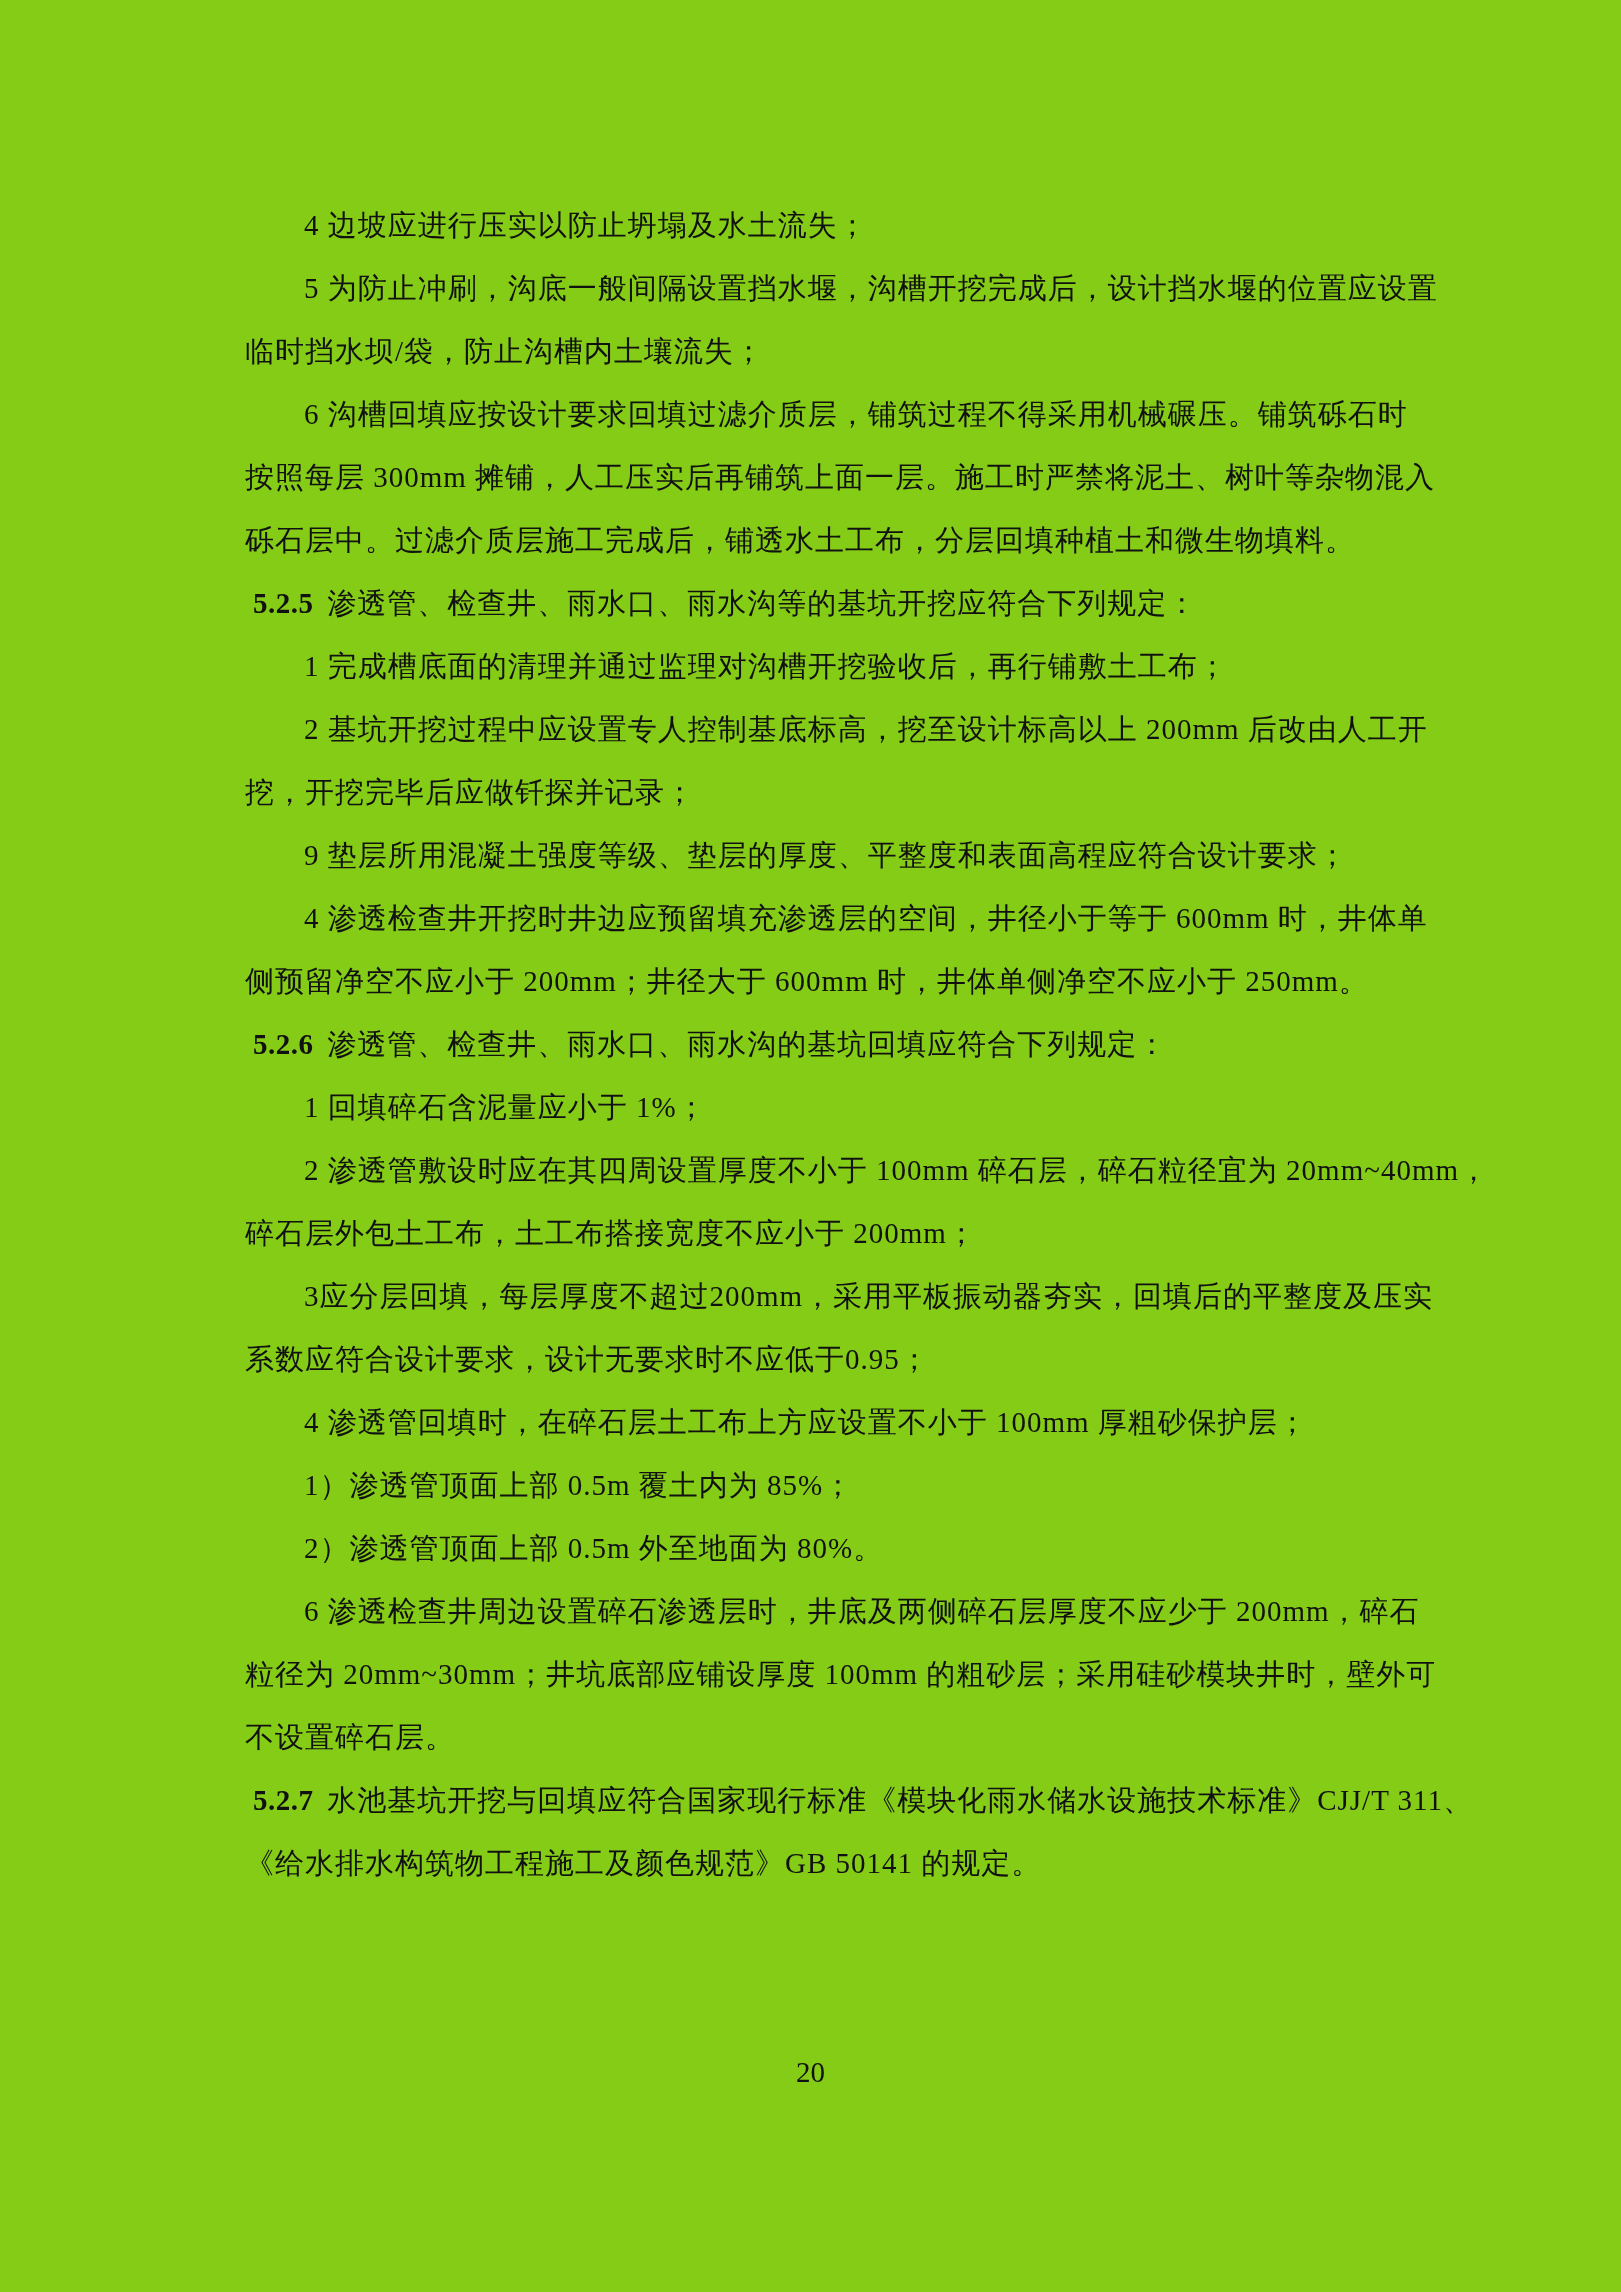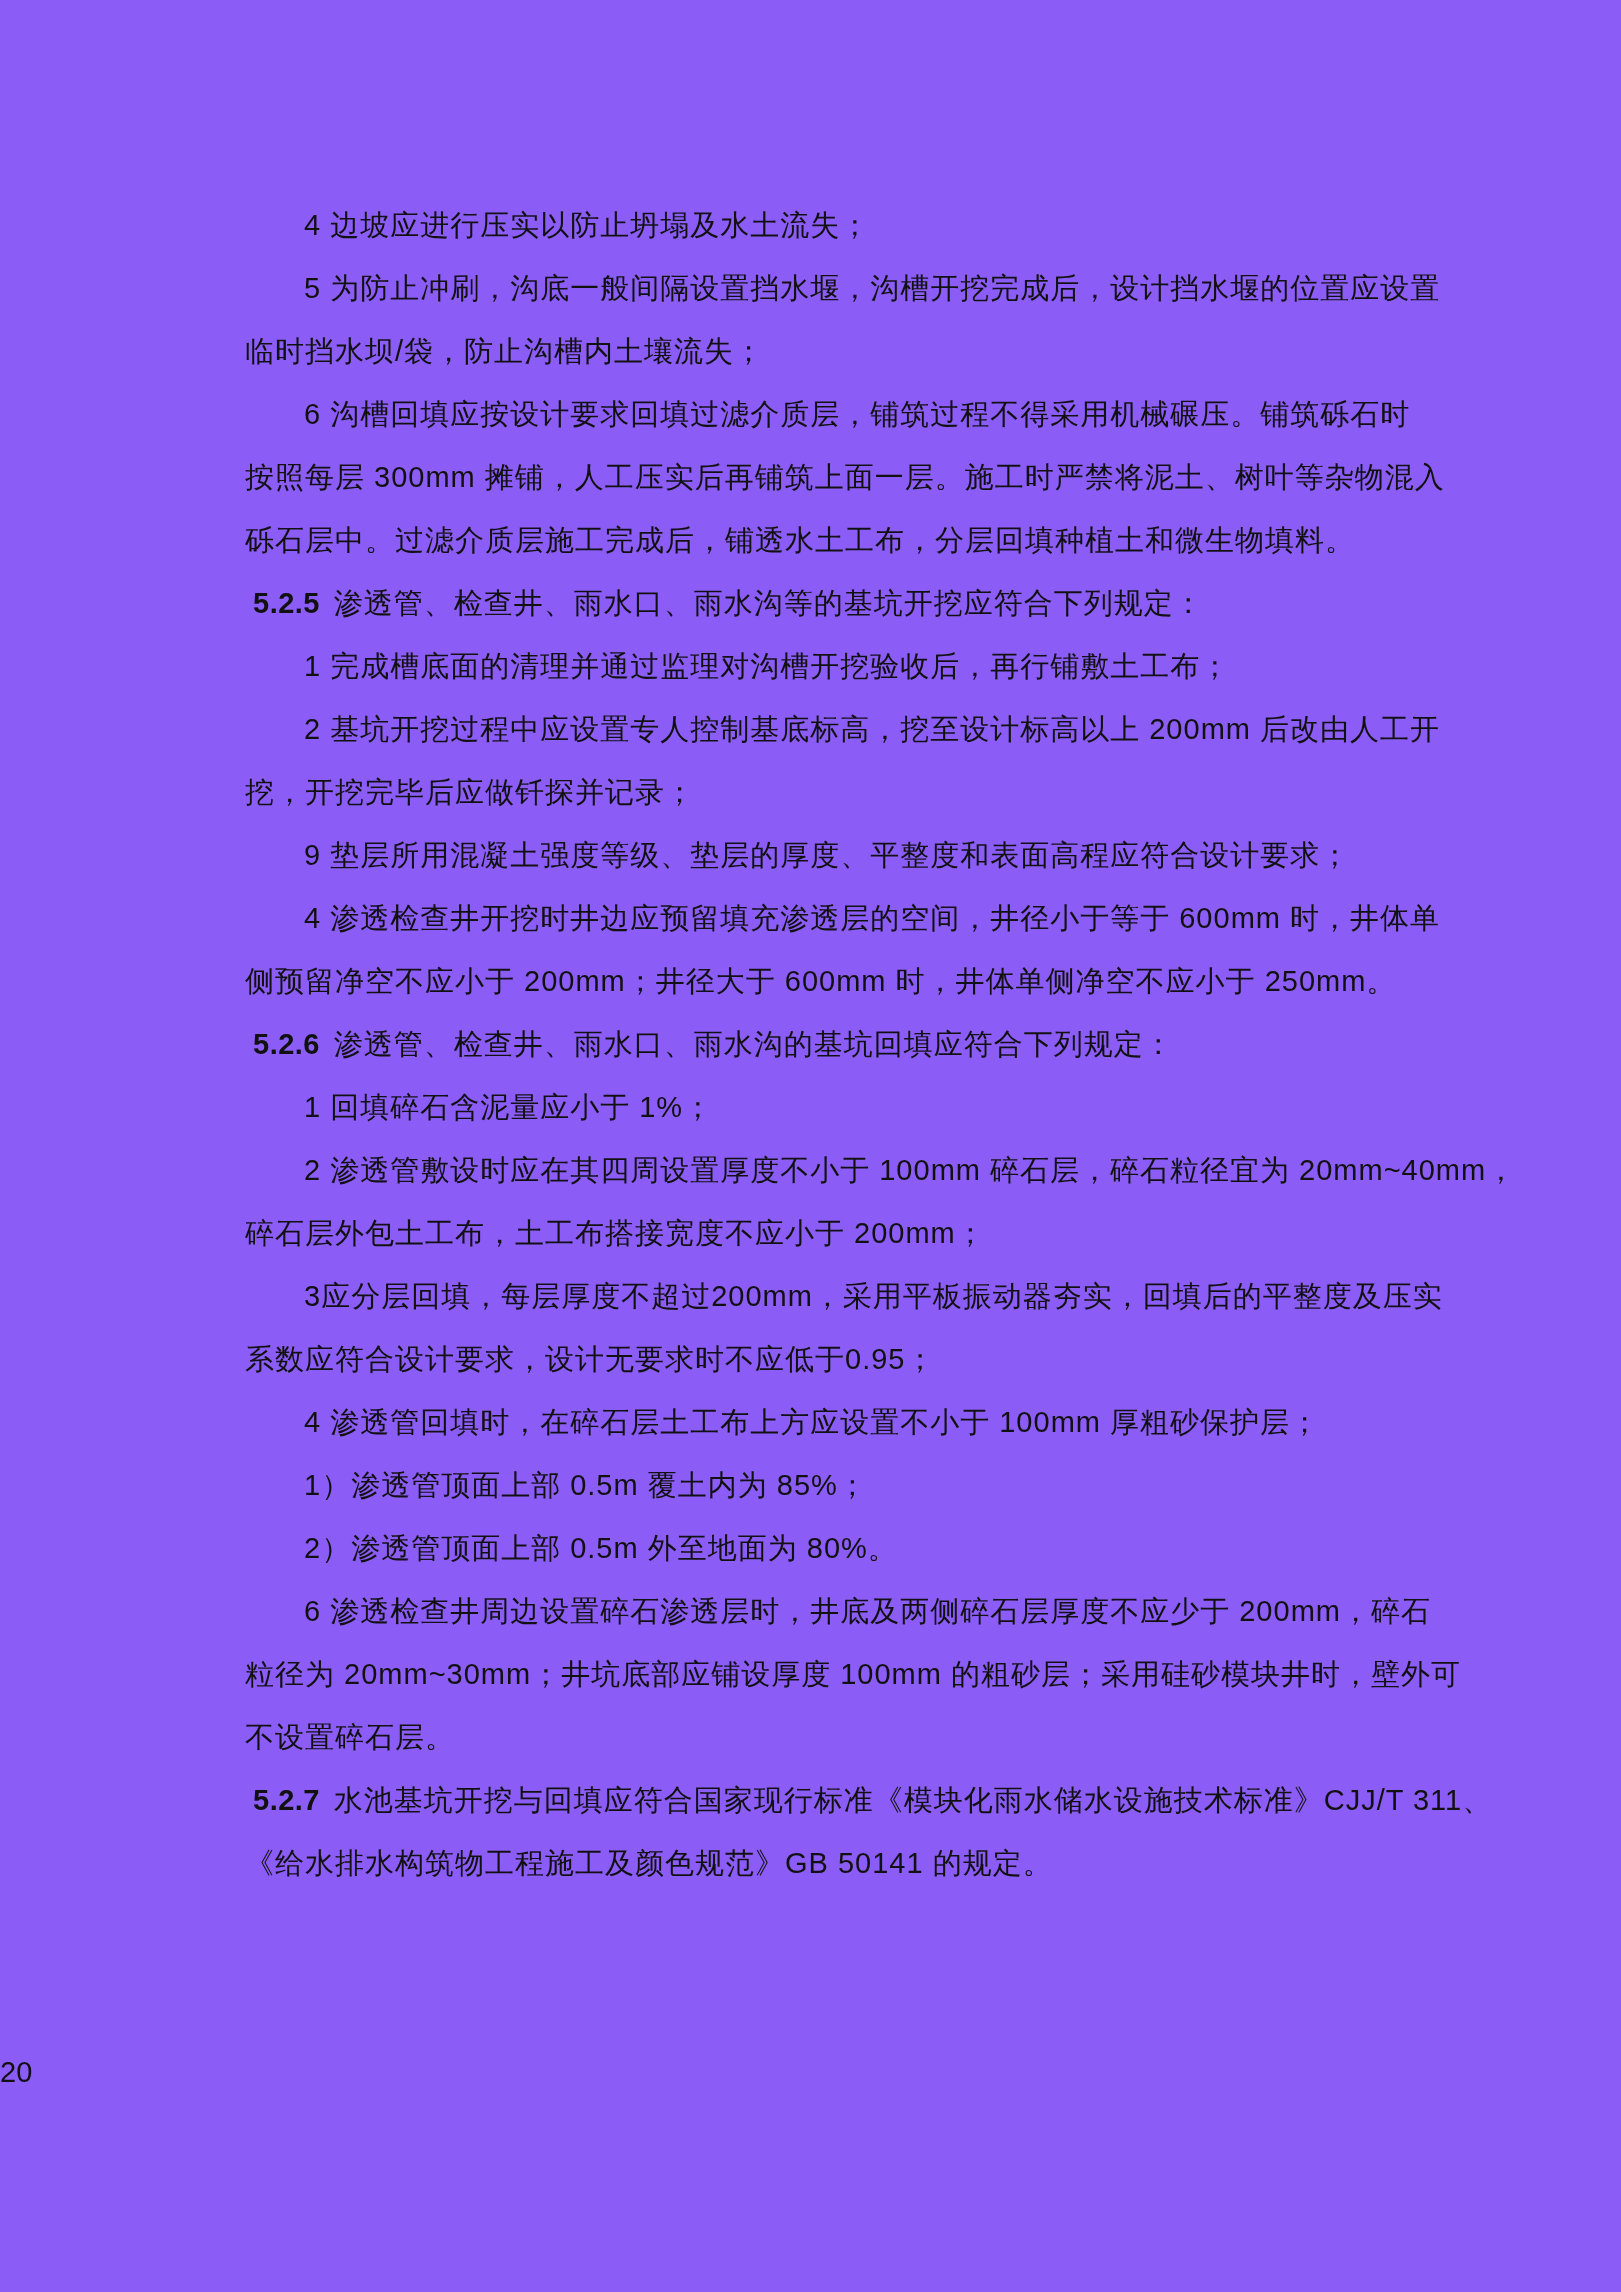--- a/index.html
+++ b/index.html
@@ -5,23 +5,23 @@
 <style>
   html, body {
     margin: 0;
     padding: 0;
     background: #ffffff;
   }
   .page {
     position: relative;
     width: 1621px;
     height: 2293px;
-    background: #8b5cf6;
+    background: #84cc16;
     overflow: hidden;
-    font-family: Liberation Sans, sans-serif;
+    font-family: Liberation Serif, serif;
     color: #111111;
   }
   .content {
     position: absolute;
     left: 245px;
     top: 194px;
     width: 1127px;
   }
   .line {
     height: 63px;
@@ -38,20 +38,21 @@
     font-weight: bold;
     letter-spacing: 0.5px;
     margin-right: 13.7px;
     margin-left: 8px;
   }
   .footer {
     position: absolute;
     left: 0;
     top: 2056px;
     width: 1621px;
+    text-align: center;
   }
   .page-number {
     font-size: 29px;
     letter-spacing: 0;
     color: #111111;
   }
 </style>
 </head>
 <body>
 

